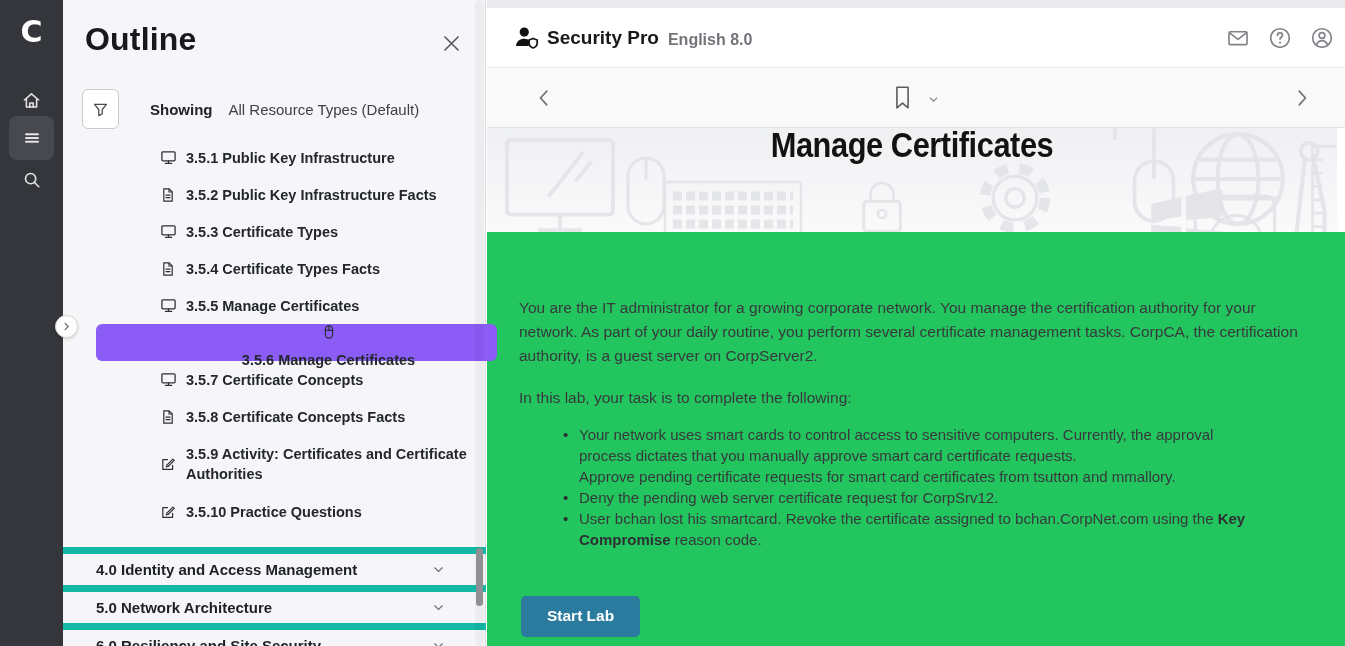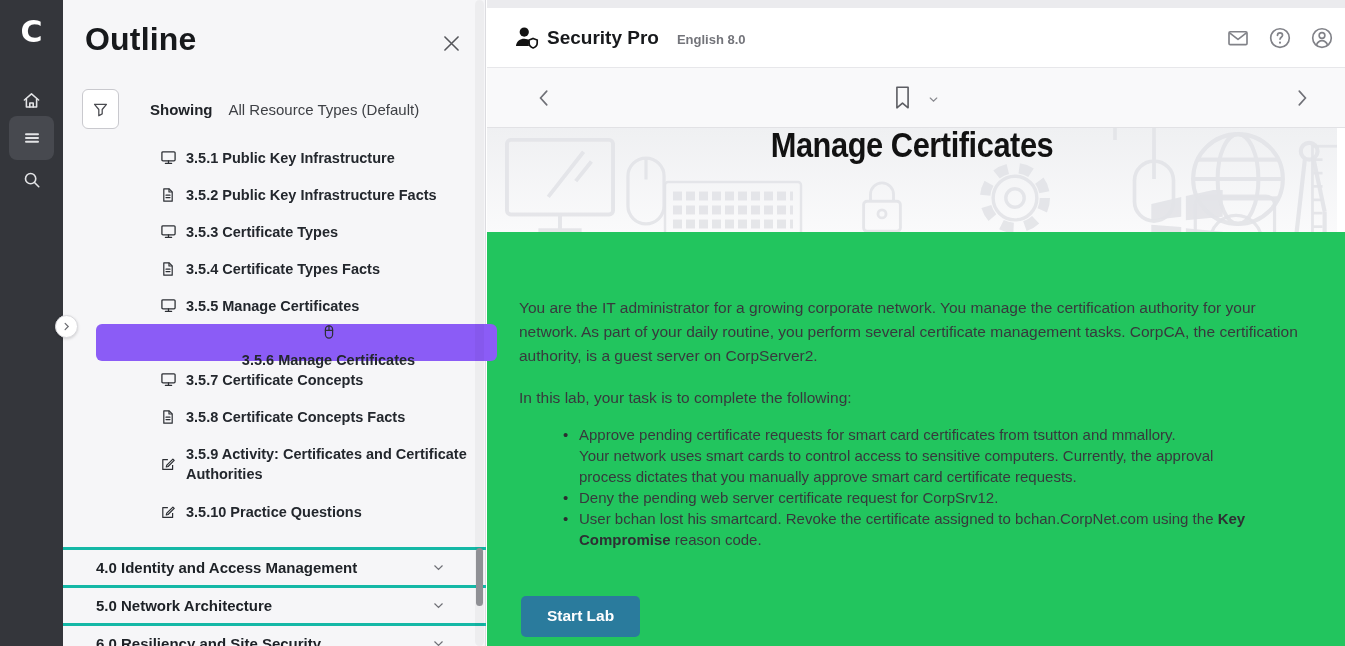--- a/index.html
+++ b/index.html
@@ -57,21 +57,21 @@
     display: flex; align-items: center; gap: 9px; padding-left: 64px;
     border-radius: 6px; cursor: pointer;
   }
   .o-item.two-line { height: 58px; }
   .o-item.selected { background: #8b5cf6; flex-direction: column; }
   .oi-icon { flex: 0 0 17px; color: #2c2f34; }
   .oi-label { font-size: 14.5px; font-weight: 700; color: #23272d; line-height: 20px; }
 
   .o-sections { position: absolute; left: 0; top: 547px; width: 423px; }
   .o-section {
-    height: 38px; border-top: 3px solid #14b8a6;
+    height: 38px; border-top: 7px solid #14b8a6;
     display: flex; align-items: center; cursor: pointer;
     padding-left: 33px; padding-right: 40px;
   }
   .o-section .sec-label { font-size: 15px; font-weight: 700; color: #1d2126; flex: 1; }
   .o-section .sec-chev { color: #6f7076; }
 
   .o-scroll-track {
     position: absolute; right: 1px; top: 0; bottom: 0; width: 9px;
     background: rgba(0,0,0,0.035); border-radius: 5px;
   }
@@ -89,21 +89,21 @@
   
   .main { position: absolute; left: 487px; right: 0; top: 0; bottom: 0; }
   .main-topstrip { position: absolute; left: 0; right: 0; top: 0; height: 8px; background: #ebebee; }
   .main-header {
     position: absolute; left: 0; right: 0; top: 8px; height: 59px; background: #fff;
     display: flex; align-items: center;
   }
   .brand { display: flex; align-items: center; margin-left: 26px; }
   .brand-icon { color: #121212; margin-right: 7px; }
   .brand-name { font-size: 19px; font-weight: 700; color: #17191c; }
-  .brand-version { margin-left: 18px; font-size: 13px; font-weight: 600; color: #73747a; position: relative; top: 2px; }
+  .brand-version { margin-left: 9px; font-size: 16px; font-weight: 600; color: #73747a; position: relative; top: 2px; }
   .header-actions { margin-left: auto; display: flex; align-items: center; gap: 18px; padding-right: 11px; }
   .header-actions .h-btn { color: #818288; cursor: pointer; }
 
   .main-nav {
     position: absolute; left: 0; right: 0; top: 67px; height: 61px;
     background: #f9f9fa; border-top: 1px solid #e7e7ea; border-bottom: 1px solid #e2e2e5;
   }
   .nav-prev { position: absolute; left: 46px; top: 19px; color: #6f7076; cursor: pointer; }
   .nav-next { position: absolute; right: 32px; top: 19px; color: #6f7076; cursor: pointer; }
   .nav-center { position: absolute; left: 50%; top: 17px; transform: translateX(-50%); display: flex; align-items: center; gap: 14px; }
@@ -442,21 +442,21 @@
         <path d="M2 14h9M2 26h9M2 38h9M2 50h9M2 62h9M2 74h9"></path>
     </svg>
     <h1 class="banner-title">Manage Certificates</h1>
   </div>
 
   <div class="content">
     <p class="intro-p">You are the IT administrator for a growing corporate network. You manage the certification authority for your network. As part of your daily routine, you perform several certificate management tasks. CorpCA, the certification authority, is a guest server on CorpServer2.</p>
     <p class="task-intro">In this lab, your task is to complete the following:</p>
     <ul>
       <li>
+        <div>Your network uses smart cards to control access to sensitive computers. Currently, the approval process dictates that you manually approve smart card certificate requests.</div>
         <div>Approve pending certificate requests for smart card certificates from tsutton and mmallory.</div>
-        <div>Your network uses smart cards to control access to sensitive computers. Currently, the approval process dictates that you manually approve smart card certificate requests.</div>
       </li>
       <li>Deny the pending web server certificate request for CorpSrv12.</li>
       <li><span>User bchan lost his smartcard. Revoke the certificate assigned to bchan.CorpNet.com using the </span><b>Key Compromise</b><span> reason code.</span></li>
     </ul>
     <button class="start-btn">Start Lab</button>
   </div>
 </div>
 
 </body></html>

